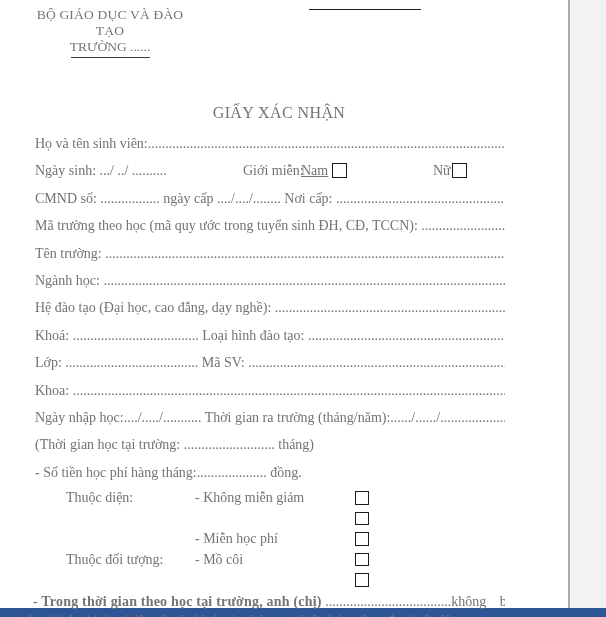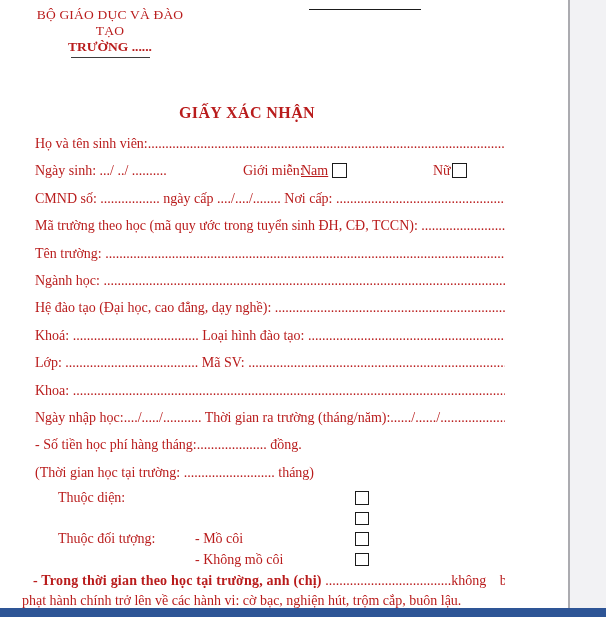--- a/index.html
+++ b/index.html
@@ -1,45 +1,45 @@
 <!DOCTYPE html>
 <html><head>
 <meta charset="utf-8">
 <style>
   html,body{margin:0;padding:0;}
   body{font-family:"Liberation Serif","DejaVu Serif",serif;background:#ffffff;}
-  .screen{position:relative;width:606px;height:617px;background:#ffffff;overflow:hidden;color:#b91c1c;}
+  .screen{position:relative;width:606px;height:617px;background:#ffffff;overflow:hidden;color:#737373;}
   .side-strip{position:absolute;top:0;left:568px;width:38px;height:608px;background:#f2f2f4;border-left:2px solid #ababb0;box-sizing:border-box;}
   .taskbar{position:absolute;left:0;bottom:0;width:606px;height:9px;background:#2e5596;}
   .doc{position:absolute;top:0;left:0;width:568px;}
 
   
   .hdr{display:flex;padding-top:7px;}
   .hdr-left{margin-left:21px;width:178px;text-align:center;font-size:13.5px;line-height:16px;}
   .hdr-left .l1{font-weight:normal;letter-spacing:0.2px;}
-  .hdr-left .l2{font-weight:bold;}
+  .hdr-left .l2{font-weight:normal;}
   .hdr-right{margin-left:28px;width:276px;text-align:center;font-size:13.5px;line-height:16px;font-weight:bold;}
   .rule{margin:2px auto 0 auto;border-top:1.6px solid #3c3c3c;}
   .rule-left{width:79px;}
   .rule-right{width:112px;border-top-color:#1b1b1b;}
 
   
-  .title{margin-top:45px;width:494px;text-align:center;font-weight:bold;font-size:16px;letter-spacing:0.4px;line-height:20px;}
+  .title{margin-top:45px;width:494px;text-align:center;font-weight:normal;font-size:16px;letter-spacing:0.4px;line-height:20px;margin-left:32px;}
 
   
   .fields{margin-top:7px;padding-left:35px;font-size:14px;}
   .fline{height:27.4px;line-height:27.4px;white-space:nowrap;overflow:hidden;width:470px;position:relative;}
   .abs{position:absolute;top:0;}
   .cb{position:absolute;box-sizing:border-box;border:1.5px solid #1b1b1b;background:#fff;}
   .cb-g{width:15px;height:15px;top:6px;}
 
   
   .cbsec{margin-top:2px;padding-left:35px;font-size:14px;}
   .cbrow{position:relative;height:20.5px;line-height:20.5px;white-space:nowrap;}
-  .cbrow .grp{position:absolute;left:23px;top:0;}
+  .cbrow .grp{position:absolute;left:31px;top:0;}
   .cbrow .itm{position:absolute;left:160px;top:0;}
   .cbrow .cb{left:320px;top:3px;width:13.5px;height:13.5px;}
 
   
   .closing{margin-top:1px;padding-left:35px;font-size:14px;}
   .cl1{height:19.5px;line-height:19.5px;white-space:nowrap;overflow:hidden;width:472px;margin-left:-2px;}
   .cl1 .gap{letter-spacing:0.2px;font-weight:bold;}
   .cl1 .tail{word-spacing:10px;}
   .cl2{height:19.5px;line-height:19.5px;white-space:nowrap;margin-left:-13px;}
 </style>
@@ -80,41 +80,46 @@
 
       <div class="fline">CMND số:  .................  ngày cấp ..../..../........ Nơi cấp:  .................................................................</div>
       <div class="fline">Mã trường theo học (mã quy ước trong  tuyển sinh ĐH, CĐ, TCCN):  ...................................</div>
       <div class="fline">Tên trường: ...................................................................................................................................................</div>
       <div class="fline">Ngành học: ...................................................................................................................................................</div>
       <div class="fline">Hệ đào tạo (Đại học, cao đẳng, dạy nghề):  .........................................................................................</div>
       <div class="fline">Khoá: .................................... Loại hình đào tạo: .........................................................................</div>
       <div class="fline">Lớp: ...................................... Mã SV: .......................................................................................</div>
       <div class="fline">Khoa: ...........................................................................................................................................................</div>
       <div class="fline">Ngày nhập học:..../...../........... Thời gian ra trường (tháng/năm):....../....../..........................</div>
+      <div class="fline">(Thời gian học tại trường:  .......................... tháng)</div>
       <div class="fline">- Số tiền học phí hàng tháng:.................... đồng.</div>
-      <div class="fline">(Thời gian học tại trường:  .......................... tháng)</div>
     </div>
 
     <div class="cbsec">
       <div class="cbrow">
         <span class="grp">Thuộc diện:</span>
+        <span class="itm">- Không miễn giảm</span>
         <span class="cb"></span>
       </div>
       <div class="cbrow">
         <span class="grp"></span>
+        <span class="cb"></span>
+      </div>
+      <div class="cbrow">
+        <span class="grp"></span>
+        <span class="itm">- Miễn học phí</span>
         <span class="cb"></span>
       </div>
       <div class="cbrow">
         <span class="grp">Thuộc đối tượng:</span>
         <span class="itm">- Mồ côi</span>
         <span class="cb"></span>
       </div>
       <div class="cbrow">
         <span class="grp"></span>
-        <span class="itm">- Không mồ côi</span>
         <span class="cb"></span>
       </div>
     </div>
 
     <div class="closing">
       <div class="cl1">
         <span class="gap">- Trong thời gian theo học tại trường, anh (chị) </span><span>....................................</span><span class="tail">không bị xử</span>
       </div>
       <div class="cl2">phạt hành chính trở lên về các hành vi: cờ bạc, nghiện hút, trộm cắp, buôn lậu.</div>
     </div>

